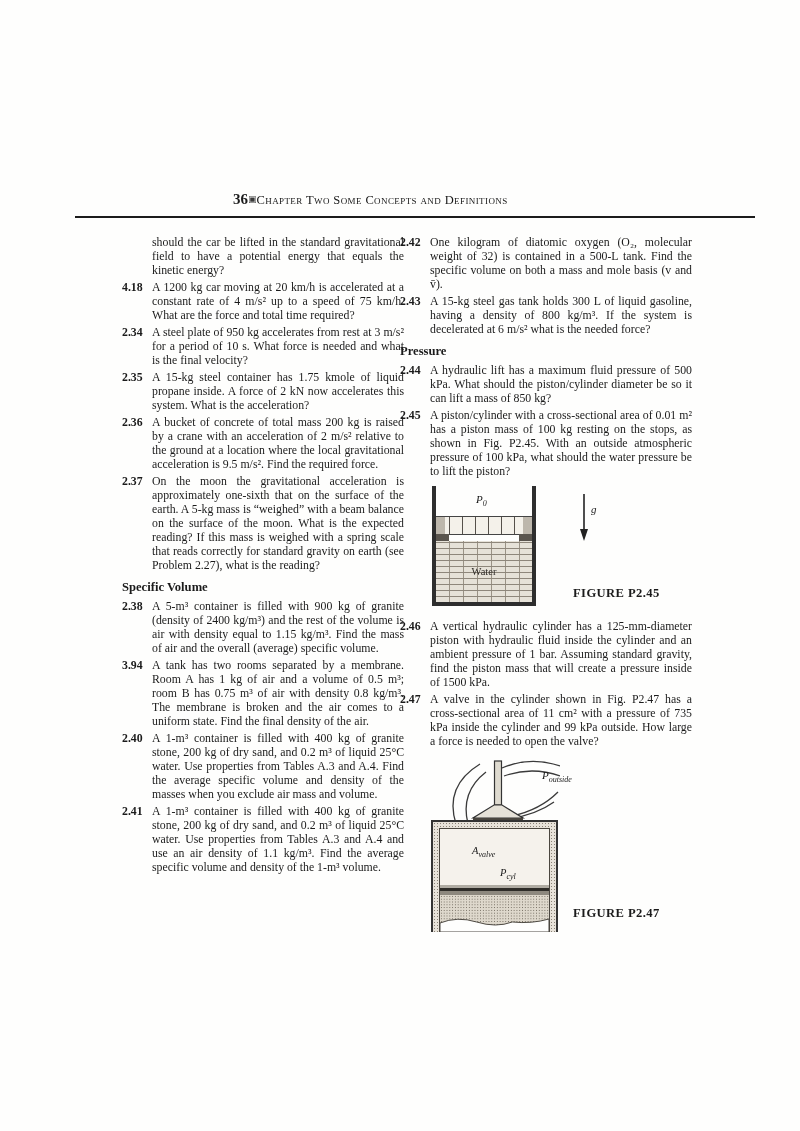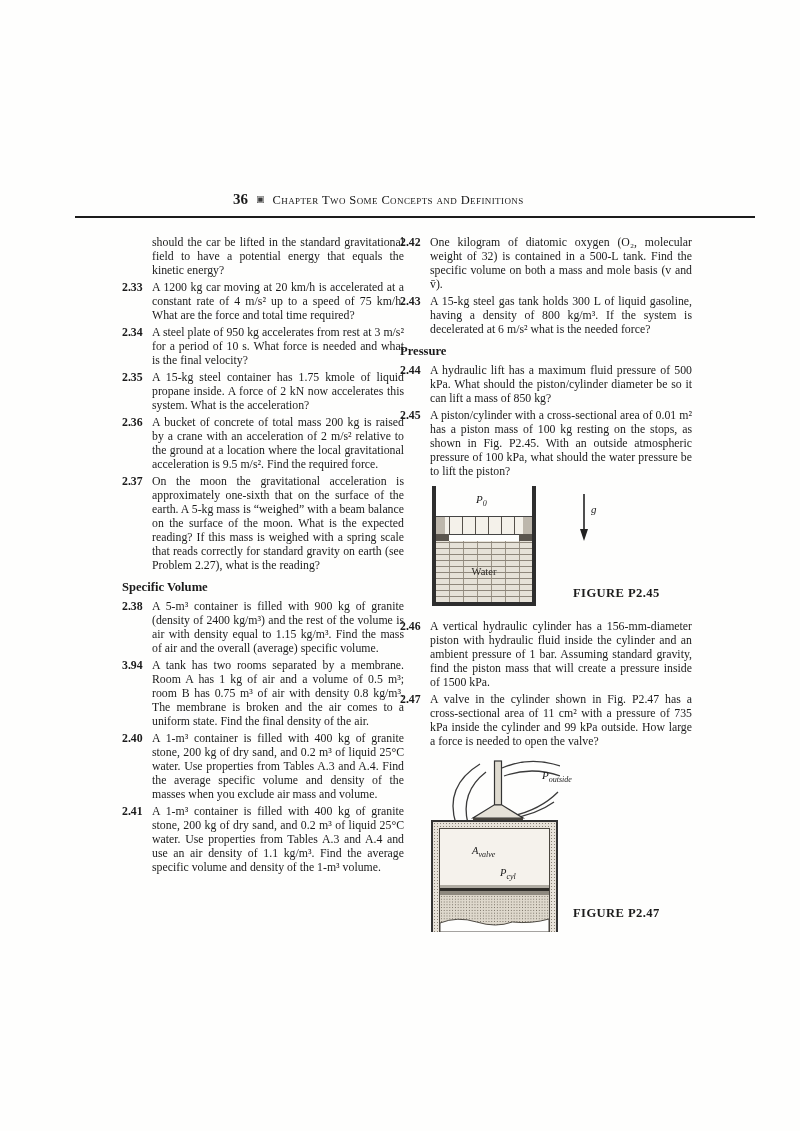--- a/index.html
+++ b/index.html
@@ -1,21 +1,21 @@
 <!DOCTYPE html>
 <html><head>
 <meta charset="utf-8">
 <style>
   html,body{margin:0;padding:0;background:#ffffff;}
   .page{
     position:relative;width:800px;height:1131px;background:#fefefd;
     font-family:"Liberation Serif", serif;color:#1b1b1b;overflow:hidden;
   }
   
-  .header{position:absolute;left:233px;top:191px;display:flex;align-items:baseline;gap:8px;white-space:nowrap;}
+  .header{position:absolute;left:233px;top:191px;display:flex;align-items:baseline;white-space:nowrap;}
   .pagenum{font-weight:bold;font-size:15px;}
   .chapicon{font-family:"DejaVu Sans", sans-serif;font-size:9px;color:#3a3a3a;position:relative;top:-2px;}
   .chaptitle{font-variant:small-caps;font-size:12.5px;letter-spacing:.4px;color:#161616;}
   .rule{position:absolute;left:75px;top:216px;width:680px;height:2px;background:#1c1c1c;}
   
   .col{position:absolute;top:235px;font-size:11.8px;line-height:14px;}
   .col-left{left:122px;width:282px;}
   .col-right{left:400px;width:292px;}
   .cont{margin:0 0 3px 30px;text-align:justify;}
   .problem{display:flex;margin:0 0 3px 0;}
@@ -78,21 +78,21 @@
     <span class="pagenum">36</span>
     <span class="chapicon">▣</span>
     <span class="chaptitle">Chapter Two  Some Concepts and Definitions</span>
   </div>
   <div class="rule"></div>
 
   <div class="col col-left">
     <p class="cont">should the car be lifted in the standard gravitational field to have a potential energy that equals the kinetic energy?</p>
 
     <div class="problem">
-      <span class="pnum">2.33</span>
+      <span class="pnum">4.18</span>
       <div class="ptext">A 1200 kg car moving at 20 km/h is accelerated at a constant rate of 4 m/s² up to a speed of 75 km/h. What are the force and total time required?</div>
     </div>
     <div class="problem">
       <span class="pnum">2.34</span>
       <div class="ptext">A steel plate of 950 kg accelerates from rest at 3 m/s² for a period of 10 s. What force is needed and what is the final velocity?</div>
     </div>
     <div class="problem">
       <span class="pnum">2.35</span>
       <div class="ptext">A 15-kg steel container has 1.75 kmole of liquid propane inside. A force of 2 kN now accelerates this system. What is the acceleration?</div>
     </div>
@@ -164,21 +164,21 @@
             <polygon points="2,37 10,37 6,49" fill="#222"></polygon>
           </svg>
           <span class="glabel">g</span>
         </div>
       </div>
       <div class="fig-caption">FIGURE P2.45</div>
     </div>
 
     <div class="problem">
       <span class="pnum">2.46</span>
-      <div class="ptext">A vertical hydraulic cylinder has a 156-mm-diameter piston with hydraulic fluid inside the cylinder and an ambient pressure of 1 bar. Assuming standard gravity, find the piston mass that will create a pressure inside of 1500 kPa.</div>
+      <div class="ptext">A vertical hydraulic cylinder has a 125-mm-diameter piston with hydraulic fluid inside the cylinder and an ambient pressure of 1 bar. Assuming standard gravity, find the piston mass that will create a pressure inside of 1500 kPa.</div>
     </div>
     <div class="problem">
       <span class="pnum">2.47</span>
       <div class="ptext">A valve in the cylinder shown in Fig. P2.47 has a cross-sectional area of 11 cm² with a pressure of 735 kPa inside the cylinder and 99 kPa outside. How large a force is needed to open the valve?</div>
     </div>
 
     <div class="fig fig247">
       <svg class="f247-valvesvg" width="130" height="68">
         <path d="M 26 66 Q 14 28 50 6" stroke="#3a3a3a" stroke-width="1.3" fill="none"></path>
         <path d="M 38 66 Q 30 34 56 14" stroke="#3a3a3a" stroke-width="1.3" fill="none"></path>

